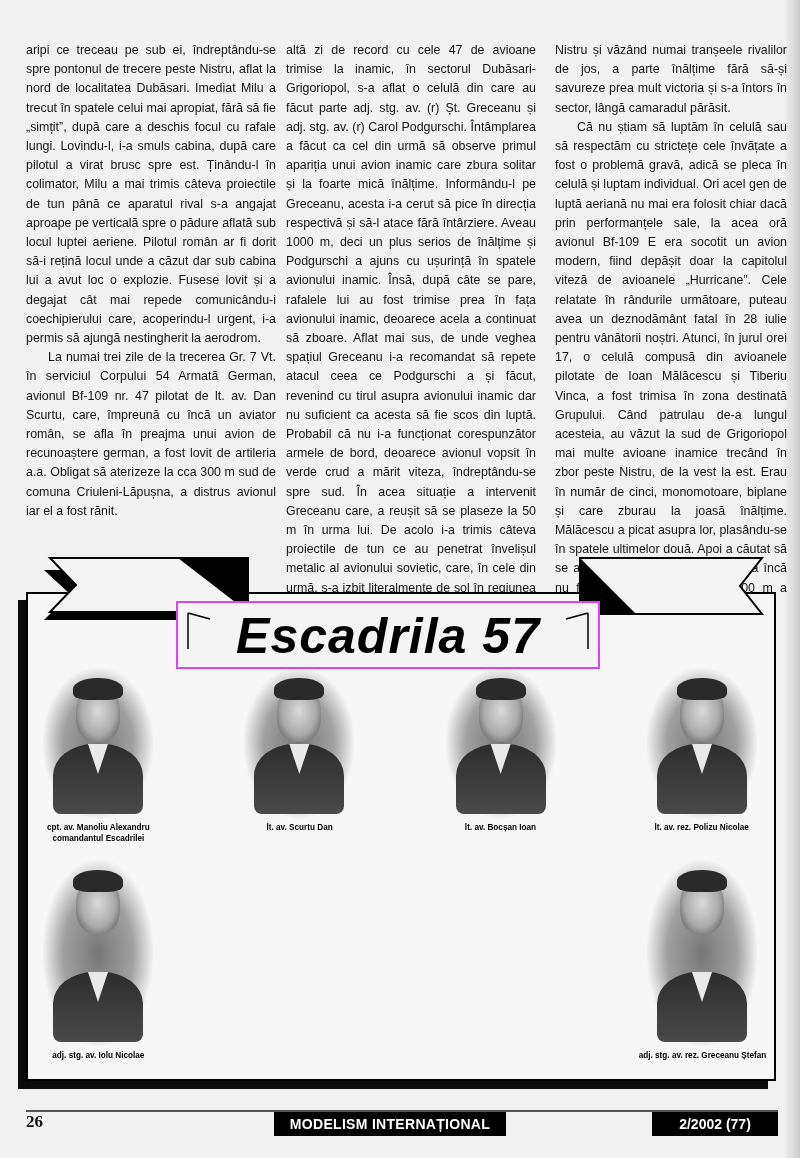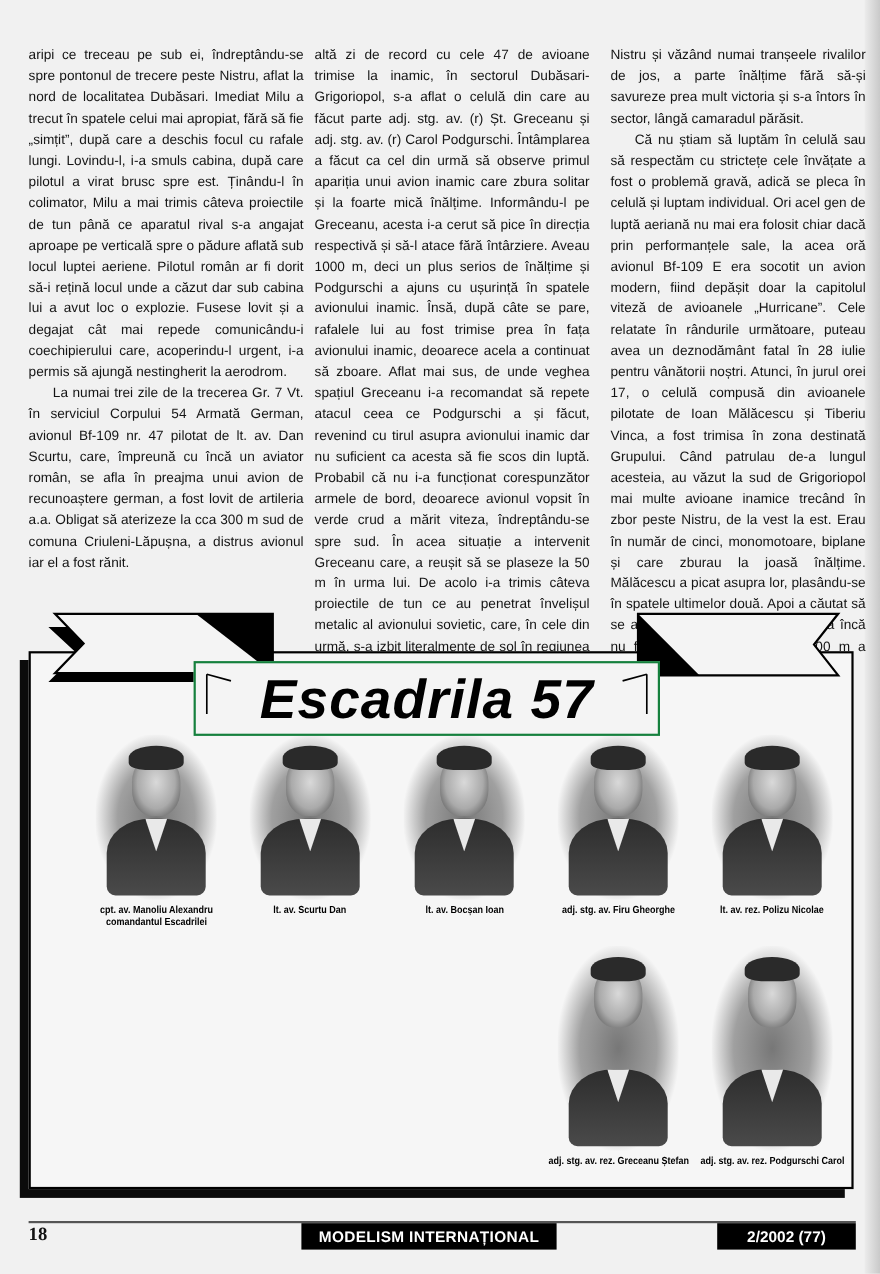--- a/index.html
+++ b/index.html
@@ -25,28 +25,28 @@
 
   
   .ribbon { position: absolute; }
   .frame {
     position: absolute; left: 26px; top: 592px; width: 746px; height: 485px;
     border: 2px solid #000; background: #f6f6f6;
     box-shadow: -8px 8px 0 #0b0b0b;
   }
   .title-box {
     position: absolute; left: 176px; top: 601px; width: 420px; height: 64px;
-    border: 2px solid #15803d; background: #f4f4f4; z-index: 4;
+    border: 2px solid #d946ef; background: #f4f4f4; z-index: 4;
   }
   .title-text {
     position: absolute; left: 0; right: 0; top: 6px; text-align: center;
     font-family: "Liberation Sans", sans-serif; font-weight: bold; font-style: italic;
     font-size: 50px; letter-spacing: 1px; color: #000; line-height: 54px;
   }
-  .photo-row { position: absolute; left: 28px; width: 744px; z-index: 3; display: flex; justify-content: flex-end; }
+  .photo-row { position: absolute; left: 28px; width: 744px; z-index: 3; display: flex; justify-content: space-between; }
   .photo-row.r1 { top: 668px; }
   .photo-row.r2 { top: 860px; }
   .portrait { width: 140px; display: flex; flex-direction: column; align-items: center; }
   .portrait .photo {
     width: 110px; height: 150px; position: relative;
     background: radial-gradient(ellipse at 50% 50%, #777 0%, #a0a0a0 45%, rgba(240,240,240,0) 72%);
   }
   .r2 .portrait .photo { height: 186px; }
   .portrait .head {
     position: absolute; left: 33px; top: 18px; width: 44px; height: 56px; border-radius: 45% 45% 42% 42%;
@@ -154,50 +154,41 @@
       </div>
     <div class="caption">lt. av. Bocșan Ioan</div>
   </div>
   <div class="portrait">
     <div class="photo">
         <div class="body"></div>
         <div class="collar"></div>
         <div class="head"></div>
         <div class="hair"></div>
       </div>
-    <div class="caption">adj. stg. av. Firu Gheorghe</div>
-  </div>
-  <div class="portrait">
-    <div class="photo">
-        <div class="body"></div>
-        <div class="collar"></div>
-        <div class="head"></div>
-        <div class="hair"></div>
-      </div>
     <div class="caption">lt. av. rez. Polizu Nicolae</div>
   </div>
 </div>
 
 <div class="photo-row r2">
   <div class="portrait">
     <div class="photo">
         <div class="body"></div>
         <div class="collar"></div>
         <div class="head"></div>
         <div class="hair"></div>
       </div>
-    <div class="caption">adj. stg. av. rez. Greceanu Ștefan</div>
+    <div class="caption">adj. stg. av. Iolu Nicolae</div>
   </div>
   <div class="portrait">
     <div class="photo">
         <div class="body"></div>
         <div class="collar"></div>
         <div class="head"></div>
         <div class="hair"></div>
       </div>
-    <div class="caption">adj. stg. av. rez. Podgurschi Carol</div>
+    <div class="caption">adj. stg. av. rez. Greceanu Ștefan</div>
   </div>
 </div>
 
 <div class="footer-rule"></div>
-<div class="page-num">18</div>
+<div class="page-num">26</div>
 <div class="mag-title">MODELISM INTERNAȚIONAL</div>
 <div class="issue">2/2002 (77)</div>
 
 </body></html>

